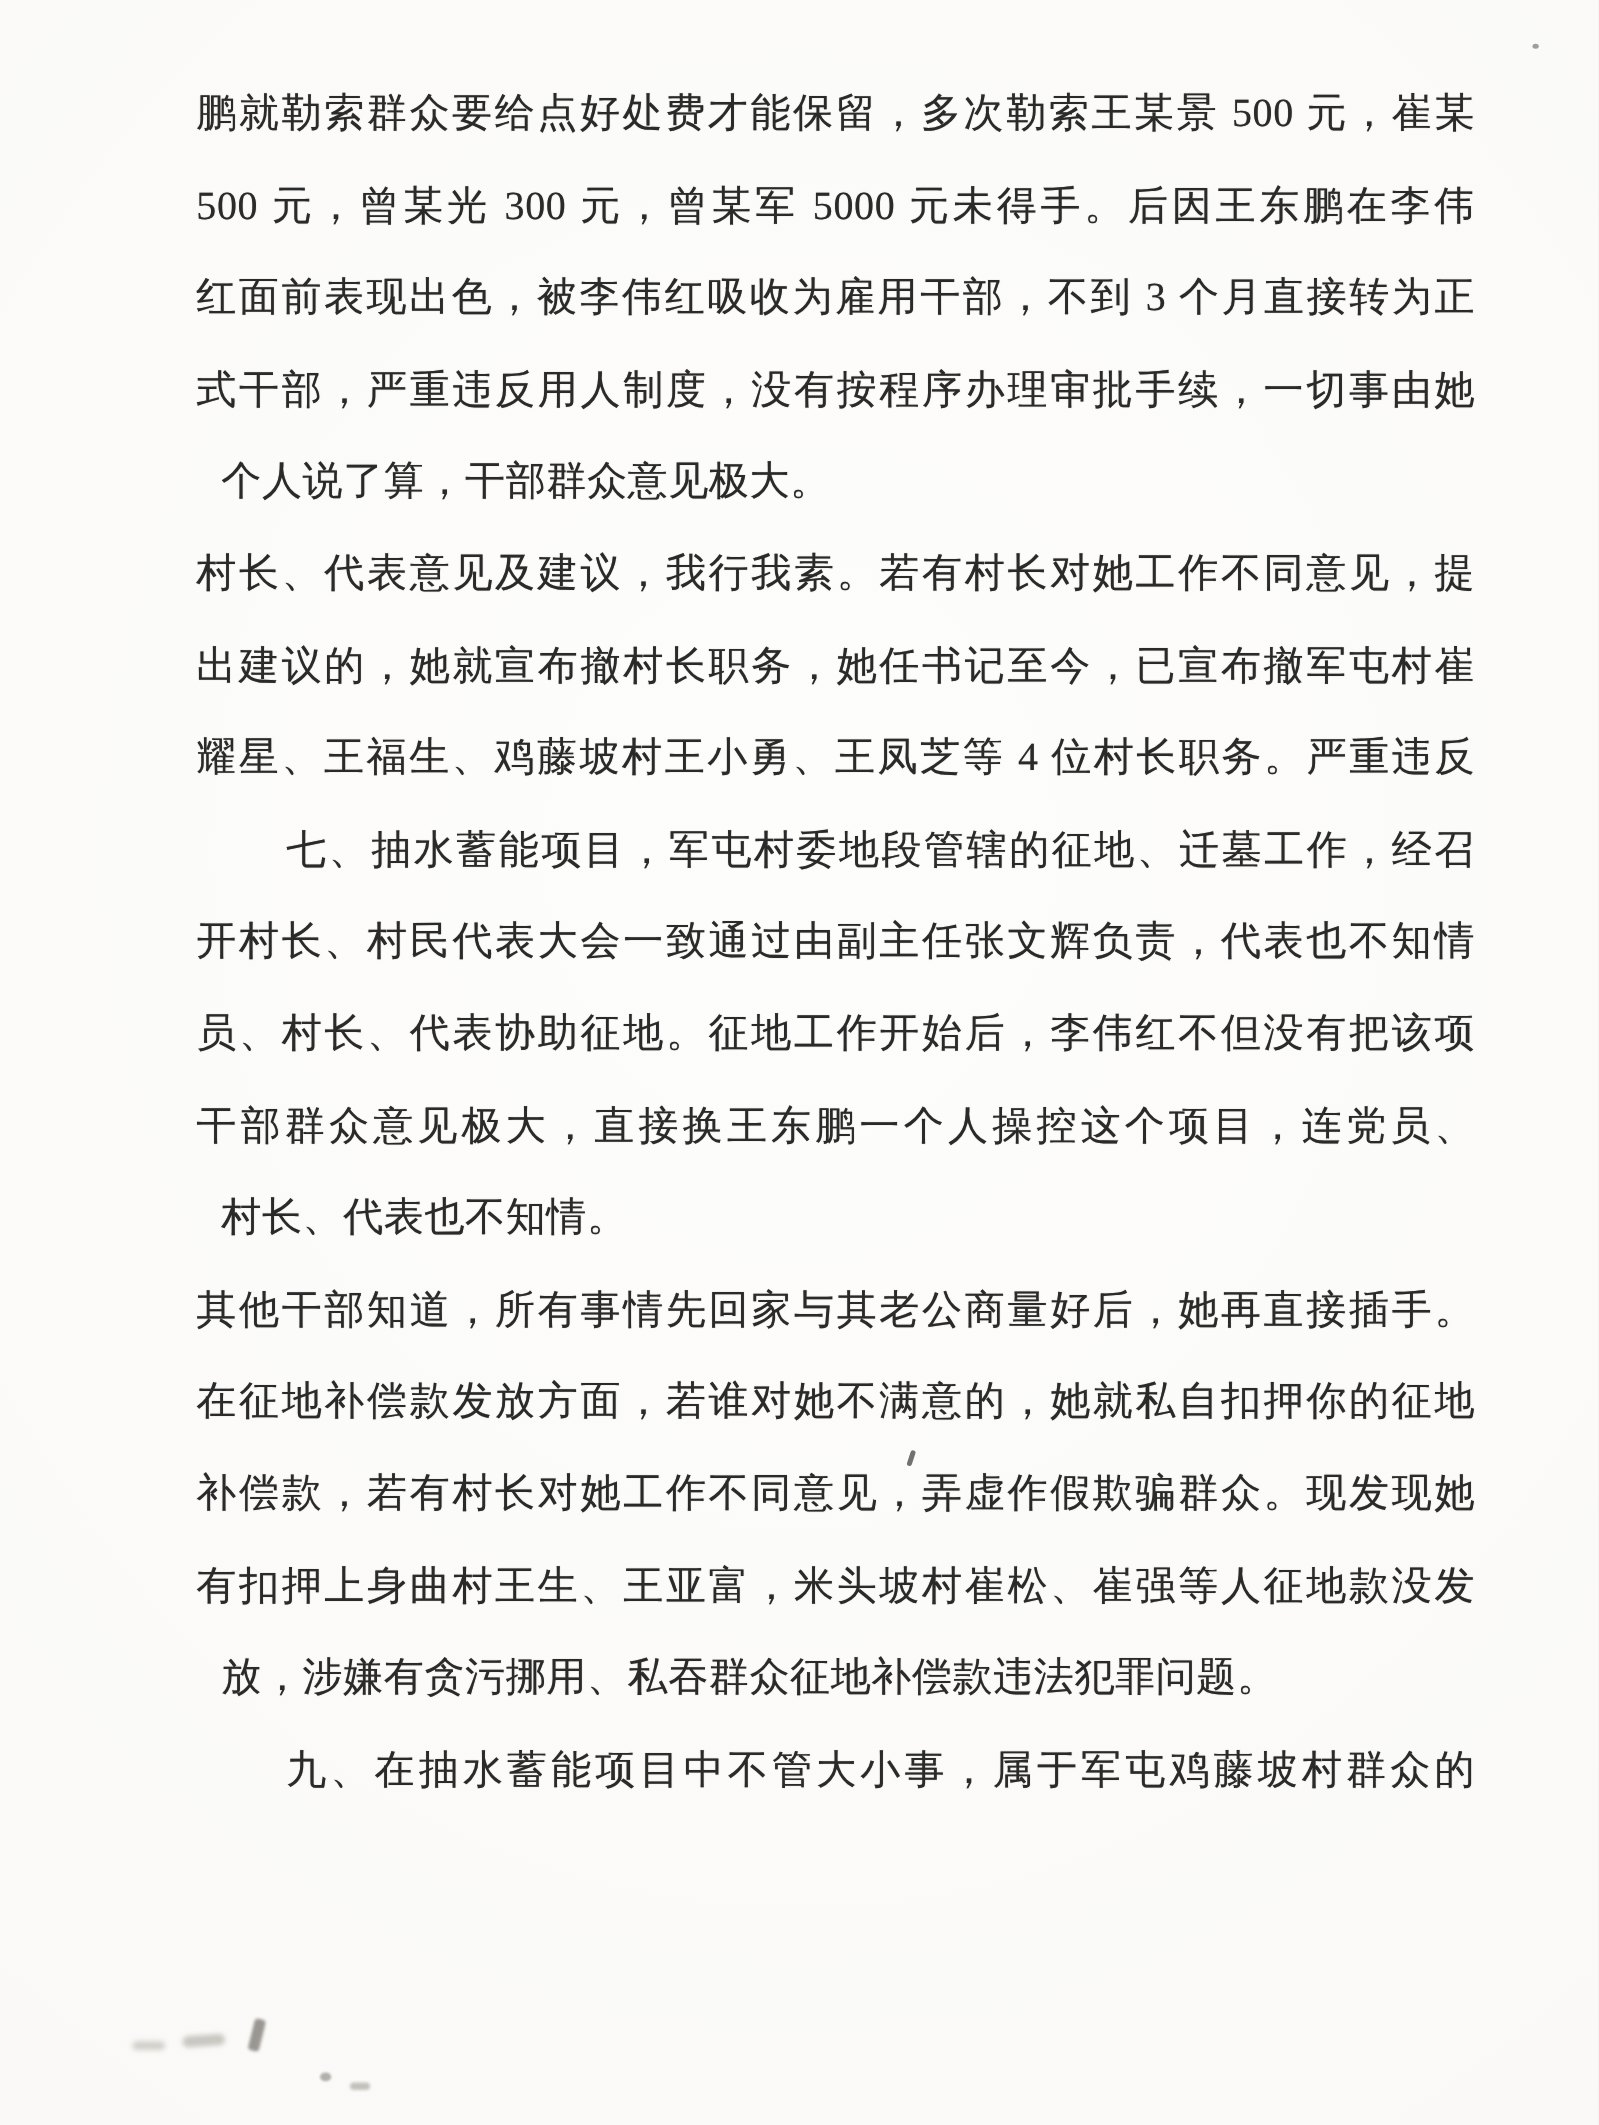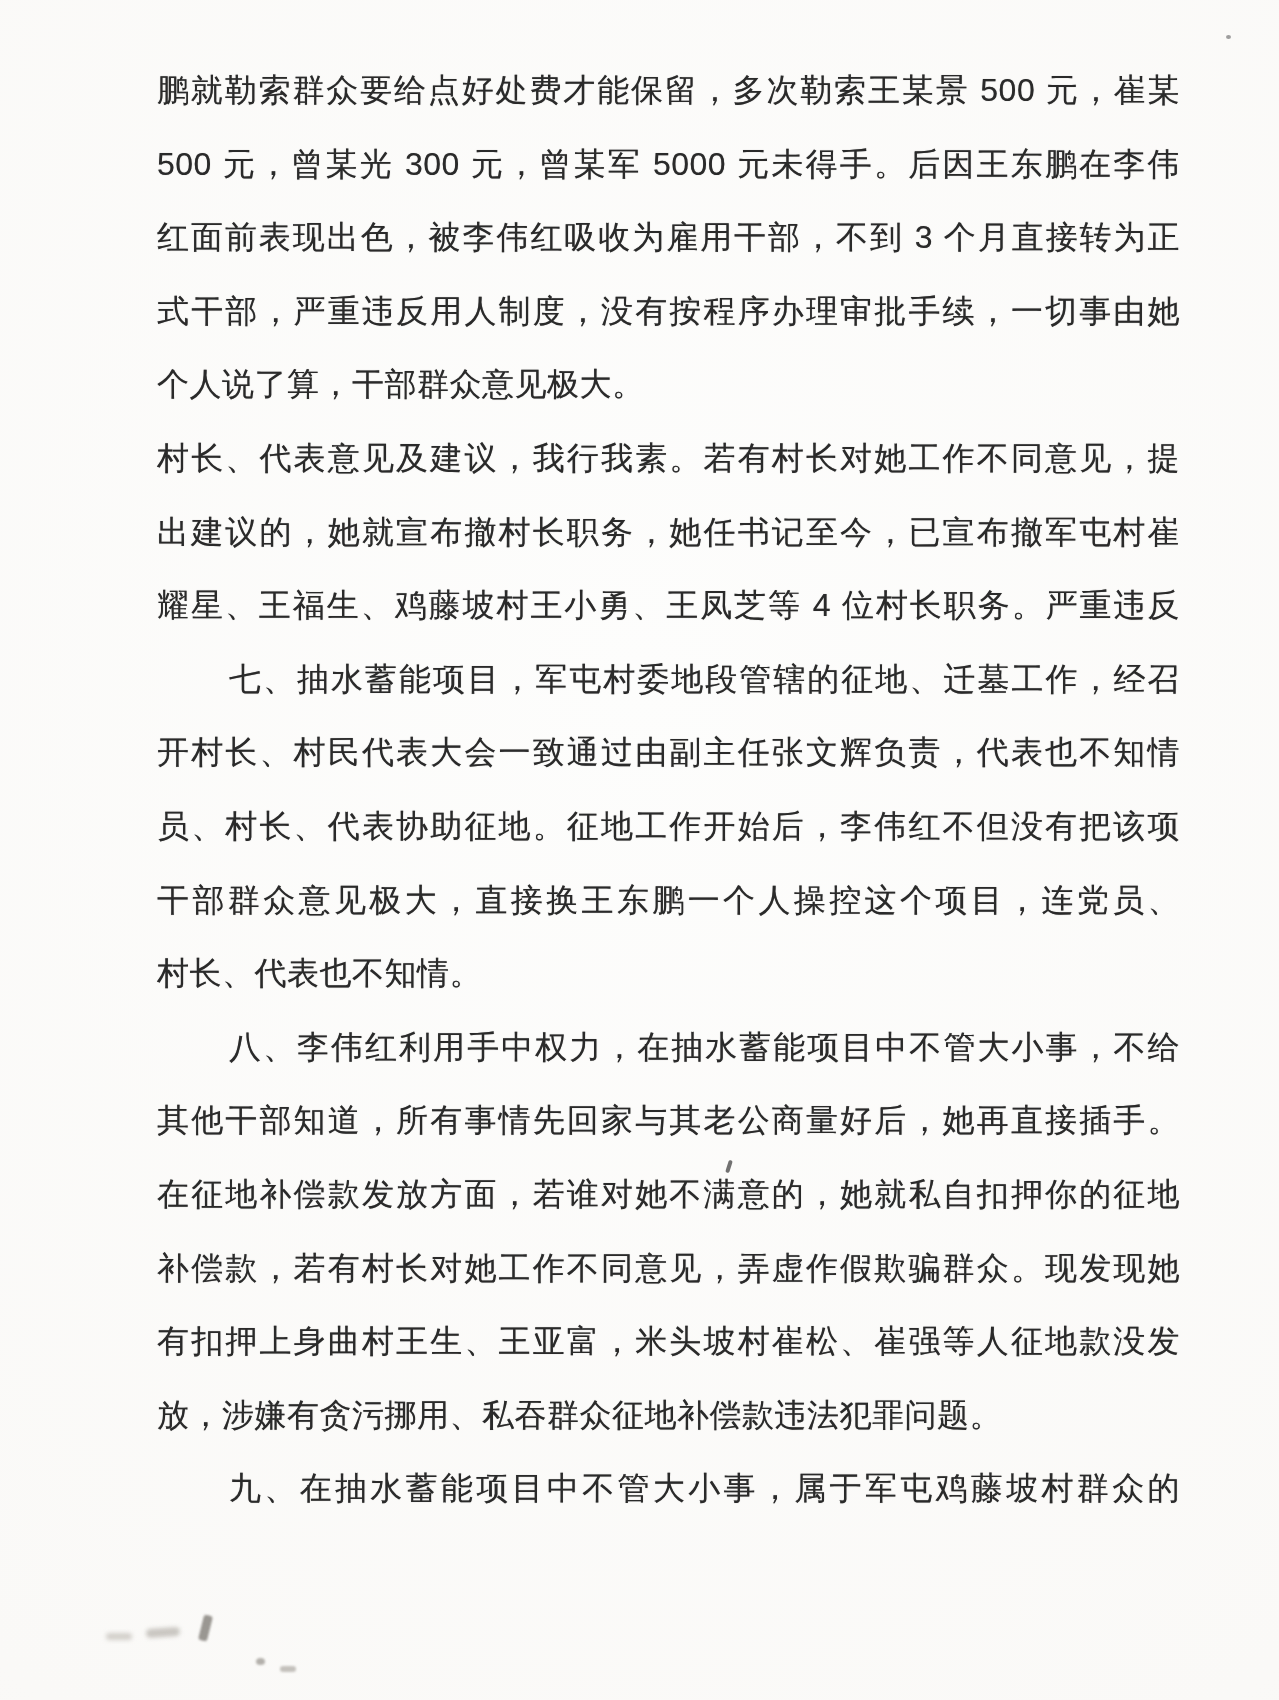--- a/index.html
+++ b/index.html
@@ -8,21 +8,21 @@
     background: #e9e9e9;
   }
   .page {
     position: relative;
     width: 1279px;
     height: 1700px;
     margin: 0 auto;
     overflow: hidden;
     background:
       radial-gradient(ellipse 140% 120% at 50% 40%, #fdfdfc 0%, #faf9f7 60%, #f5f4f1 100%);
-    font-family: Liberation Sans, sans-serif;
+    font-family: Liberation Serif, serif;
   }
   .text-block {
     position: absolute;
     left: 157px;
     top: 54px;
     width: 1023px;
   }
   .doc-line {
     height: 73.6px;
     line-height: 73.6px;
@@ -34,20 +34,21 @@
     overflow: visible;
   }
   .doc-line.justify {
     text-align: justify;
     text-align-last: justify;
     text-justify: inter-character;
   }
   .doc-line.para-end {
     text-align: right;
     text-align-last: left;
+    margin-left: 20px;
   }
   .doc-line.indent {
     text-indent: 72px;
   }
   
   .artifact {
     position: absolute;
     pointer-events: none;
   }
   .speck-top-right {
@@ -97,21 +98,20 @@
     <div class="doc-line justify">式干部，严重违反用人制度，没有按程序办理审批手续，一切事由她</div>
     <div class="doc-line para-end">个人说了算，干部群众意见极大。</div>
     <div class="doc-line justify">村长、代表意见及建议，我行我素。若有村长对她工作不同意见，提</div>
     <div class="doc-line justify">出建议的，她就宣布撤村长职务，她任书记至今，已宣布撤军屯村崔</div>
     <div class="doc-line justify">耀星、王福生、鸡藤坡村王小勇、王凤芝等 4 位村长职务。严重违反</div>
     <div class="doc-line indent justify">七、抽水蓄能项目，军屯村委地段管辖的征地、迁墓工作，经召</div>
     <div class="doc-line justify">开村长、村民代表大会一致通过由副主任张文辉负责，代表也不知情</div>
     <div class="doc-line justify">员、村长、代表协助征地。征地工作开始后，李伟红不但没有把该项</div>
     <div class="doc-line justify">干部群众意见极大，直接换王东鹏一个人操控这个项目，连党员、</div>
     <div class="doc-line para-end">村长、代表也不知情。</div>
-    <div class="doc-line indent justify">八、李伟红利用手中权力，在抽水蓄能项目中不管大小事，不给</div>
     <div class="doc-line justify">其他干部知道，所有事情先回家与其老公商量好后，她再直接插手。</div>
     <div class="doc-line justify">在征地补偿款发放方面，若谁对她不满意的，她就私自扣押你的征地</div>
     <div class="doc-line justify">补偿款，若有村长对她工作不同意见，弄虚作假欺骗群众。现发现她</div>
     <div class="doc-line justify">有扣押上身曲村王生、王亚富，米头坡村崔松、崔强等人征地款没发</div>
     <div class="doc-line para-end">放，涉嫌有贪污挪用、私吞群众征地补偿款违法犯罪问题。</div>
     <div class="doc-line indent justify">九、在抽水蓄能项目中不管大小事，属于军屯鸡藤坡村群众的</div>
   </div>
 
   <div class="artifact speck-top-right"></div>
   <div class="artifact tick-mid"></div>

